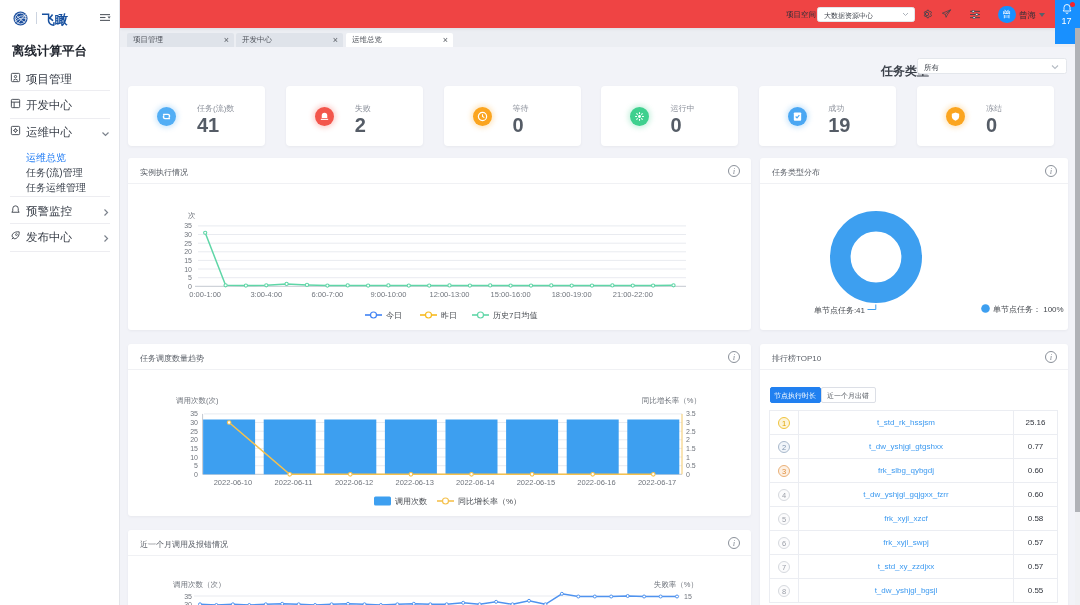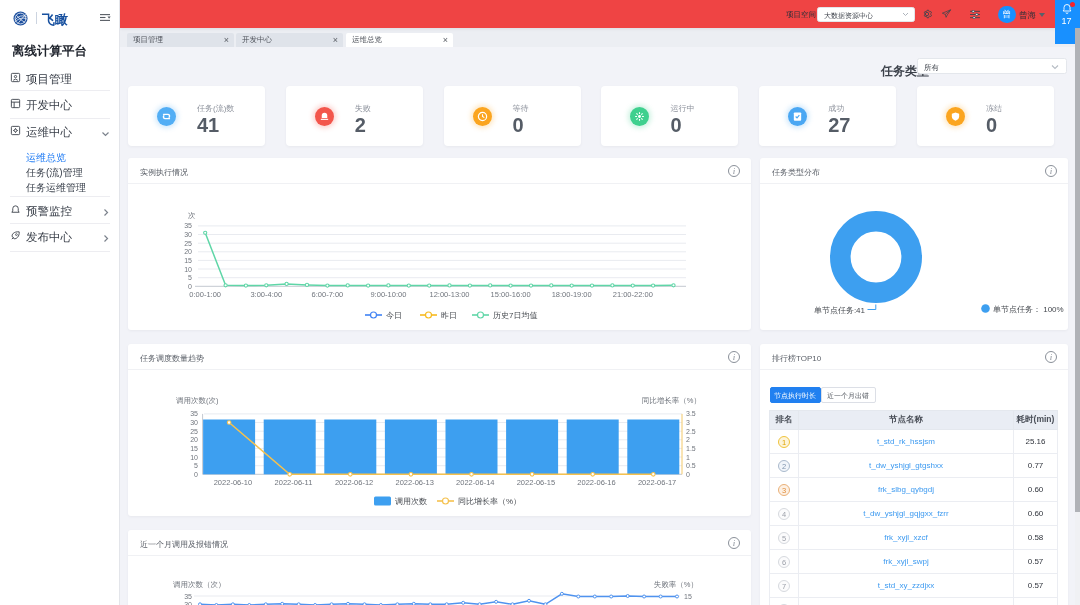--- a/index.html
+++ b/index.html
@@ -208,21 +208,21 @@
     <div class="cnum">0</div>
   </div>
 <div class="card" style="left:759.2px">
     <div class="cic" style="background:#4aa7f3;box-shadow:0 0 5px 2px #4aa7f344">
       <svg width="11" height="11" viewBox="0 0 24 24" style="position:absolute;left:4px;top:4px">
         <rect x="4" y="3" width="16" height="18" rx="2" fill="#fff"></rect>
         <path d="M8 12 L11 15 L16 9" fill="none" stroke="#4aa7f3" stroke-width="2.4"></path>
       </svg>
     </div>
     <div class="clab">成功</div>
-    <div class="cnum">27</div>
+    <div class="cnum">19</div>
   </div>
 <div class="card" style="left:917.0px">
     <div class="cic" style="background:#fba51f;box-shadow:0 0 5px 2px #fba51f44">
       <svg width="11" height="11" viewBox="0 0 24 24" style="position:absolute;left:4px;top:4px">
         <path d="M12 3 L20 6 V12 C20 17 16 20 12 21 C8 20 4 17 4 12 V6 Z" fill="#fff"></path>
       </svg>
     </div>
     <div class="clab">冻结</div>
     <div class="cnum">0</div>
   </div>
@@ -375,25 +375,20 @@
 </div>
 <div class="panel" id="rank" style="left:760px;top:344px;width:308px;height:300px">
   <div class="phead">
       <span class="pt">排行榜TOP10</span>
       <span class="info">i</span>
     </div>
   <div class="tbtn" style="left:9.5px;width:51px;background:#2180f0;border-color:#2180f0;color:#fff">节点执行时长</div>
   <div class="tbtn" style="left:60.5px;width:55px;background:#fff;color:#51565e">近一个月出错</div>
   <table>
     <tbody>
-        <tr>
-          <th>排名</th>
-          <th>节点名称</th>
-          <th>耗时(min)</th>
-        </tr>
     <tr>
           <td><span class="badge" style="background:#fdf4da;color:#dfa400;border-color:#efc33c">1</span></td>
           <td class="nm">t_std_rk_hssjsm</td>
           <td class="vl">25.16</td>
         </tr>
 <tr>
           <td><span class="badge" style="background:#f1f5fa;color:#7e93ad;border-color:#a9b9cc">2</span></td>
           <td class="nm">t_dw_yshjgl_gtgshxx</td>
           <td class="vl">0.77</td>
         </tr>

